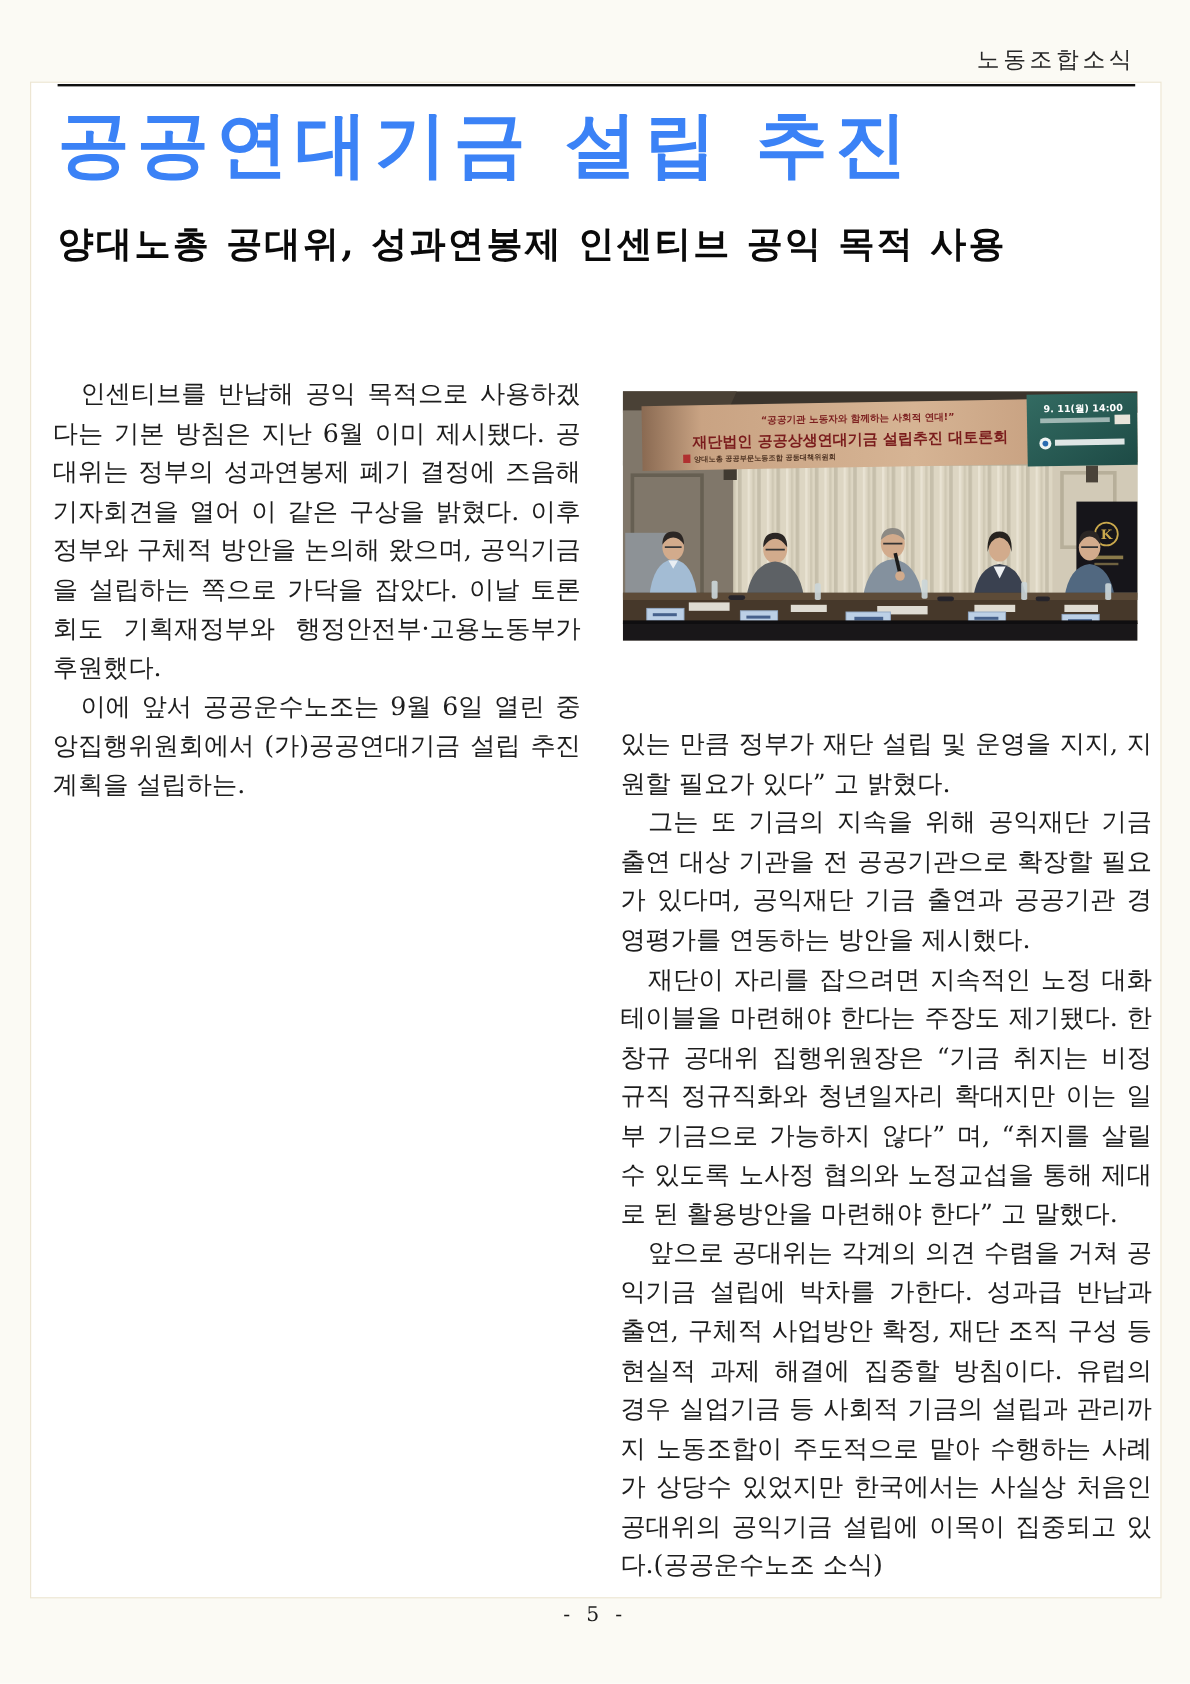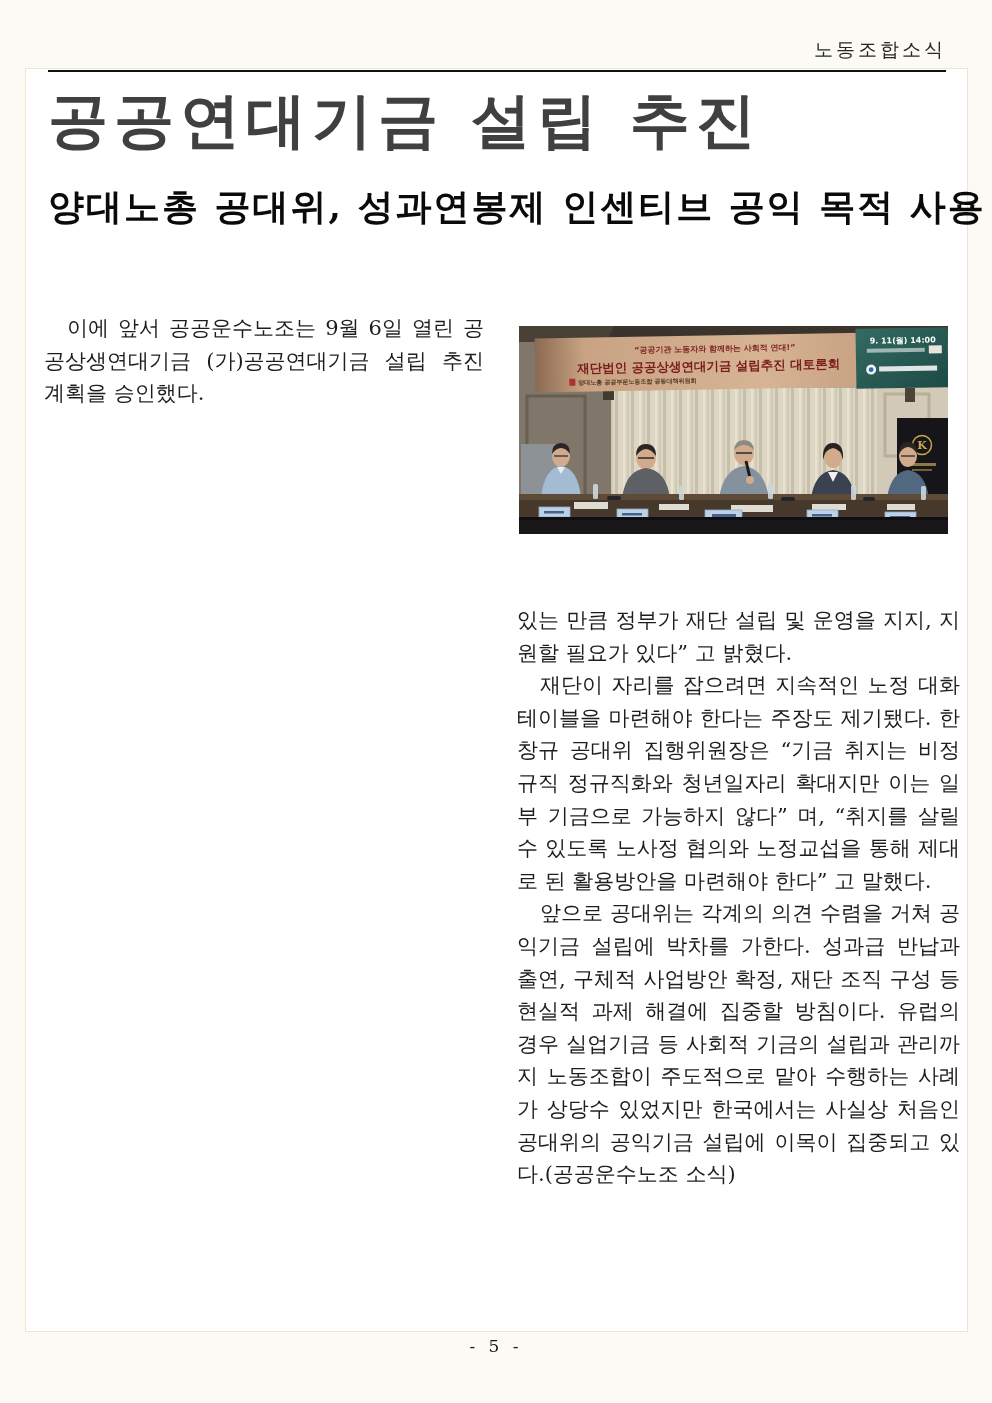--- a/index.html
+++ b/index.html
@@ -17,25 +17,25 @@
     position:absolute;left:25px;top:68px;width:941px;height:1262px;
     background:#ffffff;border:1px solid #ede6d3;
   }
   .top-rule{
     position:absolute;left:22px;top:1px;width:898px;height:2px;
     background:#101010;
   }
   .title{
     position:absolute;left:22px;top:12px;margin:0;
     font-size:60px;font-weight:bold;letter-spacing:6px;white-space:nowrap;
-    color:#404040;
+    color:#3b82f6;
   }
   .subtitle{
     position:absolute;left:22px;top:114px;margin:0;
-    font-size:36px;font-weight:bold;letter-spacing:2px;white-space:nowrap;
+    font-size:30px;font-weight:bold;letter-spacing:2px;white-space:nowrap;
     color:#0a0a0a;
   }
   .col{
     position:absolute;font-size:21px;line-height:32.6px;
     text-align:justify;word-break:break-all;color:#1d1d1d;
   }
   .col p{margin:0;text-indent:23px;}
   .col p.no-indent{text-indent:0;}
   .col-left{left:18px;top:243px;width:440px;}
   .col-right{left:479px;top:535px;width:443px;margin-left:12px;}
@@ -56,21 +56,22 @@
 
   <div class="header-label">노동조합소식</div>
 
   <div class="content-box">
     <div class="top-rule"></div>
 
     <h1 class="title">공공연대기금 설립 추진</h1>
     <h2 class="subtitle">양대노총 공대위, 성과연봉제 인센티브 공익 목적 사용</h2>
 
     <div class="col col-left">
-      <p>이에 앞서 공공운수노조는 9월 6일 열린 공공상생연대기금 (가)공공연대기금 설립 추진 계획을 승인했다.</p>
+      <p>인센티브를 반납해 공익 목적으로 사용하겠다는 기본 방침은 지난 6월 이미 제시됐다. 공대위는 정부의 성과연봉제 폐기 결정에 즈음해 기자회견을 열어 이 같은 구상을 밝혔다. 이후 정부와 구체적 방안을 논의해 왔으며, 공익기금을 설립하는 쪽으로 가닥을 잡았다. 이날 토론회도 기획재정부와 행정안전부·고용노동부가 후원했다.</p>
+      <p>이에 앞서 공공운수노조는 9월 6일 열린 중앙집행위원회에서 (가)공공연대기금 설립 추진 계획을 설립하는.</p>
     </div>
 
     <figure class="photo">
       <svg viewBox="0 0 429 208" preserveAspectRatio="none">
         <defs>
           <linearGradient id="bannerGrad" x1="0" y1="0" x2="1" y2="0">
             <stop offset="0" stop-color="#8a6a52"></stop>
             <stop offset="0.12" stop-color="#c9a383"></stop>
             <stop offset="0.55" stop-color="#d6b494"></stop>
             <stop offset="0.78" stop-color="#c9a383"></stop>
@@ -214,20 +215,21 @@
             <rect x="344" y="171" width="12" height="4" rx="2"></rect>
           </g>
           <rect x="0" y="193" width="429" height="15" fill="#191719"></rect>
           <rect x="0" y="191" width="429" height="3" fill="#0f0e10"></rect>
         </g>
       </svg>
     </figure>
 
     <div class="col col-right">
       <p class="no-indent">있는 만큼 정부가 재단 설립 및 운영을 지지, 지원할 필요가 있다” 고 밝혔다.</p>
+      <p>그는 또 기금의 지속을 위해 공익재단 기금 출연 대상 기관을 전 공공기관으로 확장할 필요가 있다며, 공익재단 기금 출연과 공공기관 경영평가를 연동하는 방안을 제시했다.</p>
       <p>재단이 자리를 잡으려면 지속적인 노정 대화 테이블을 마련해야 한다는 주장도 제기됐다. 한창규 공대위 집행위원장은 “기금 취지는 비정규직 정규직화와 청년일자리 확대지만 이는 일부 기금으로 가능하지 않다” 며, “취지를 살릴 수 있도록 노사정 협의와 노정교섭을 통해 제대로 된 활용방안을 마련해야 한다” 고 말했다.</p>
       <p>앞으로 공대위는 각계의 의견 수렴을 거쳐 공익기금 설립에 박차를 가한다. 성과급 반납과 출연, 구체적 사업방안 확정, 재단 조직 구성 등 현실적 과제 해결에 집중할 방침이다. 유럽의 경우 실업기금 등 사회적 기금의 설립과 관리까지 노동조합이 주도적으로 맡아 수행하는 사례가 상당수 있었지만 한국에서는 사실상 처음인 공대위의 공익기금 설립에 이목이 집중되고 있다.(공공운수노조 소식)</p>
     </div>
   </div>
 
   <div class="page-number">- 5 -</div>
 
 </div>
 
 </body></html>

